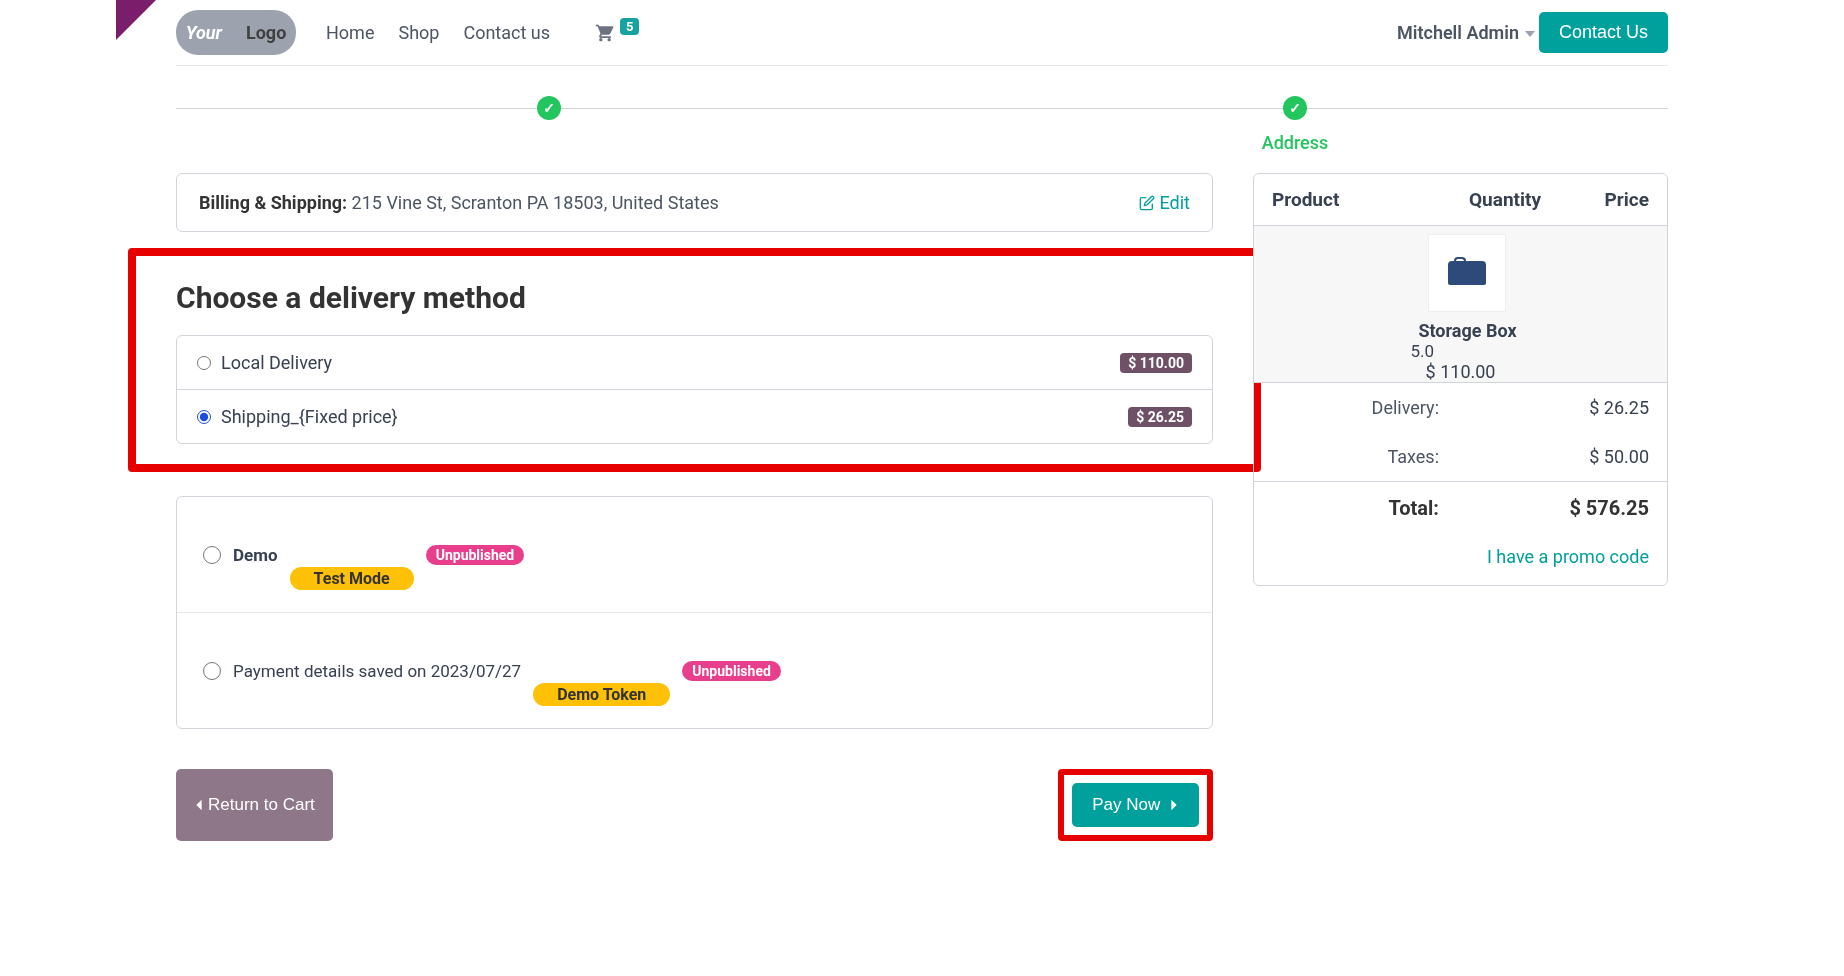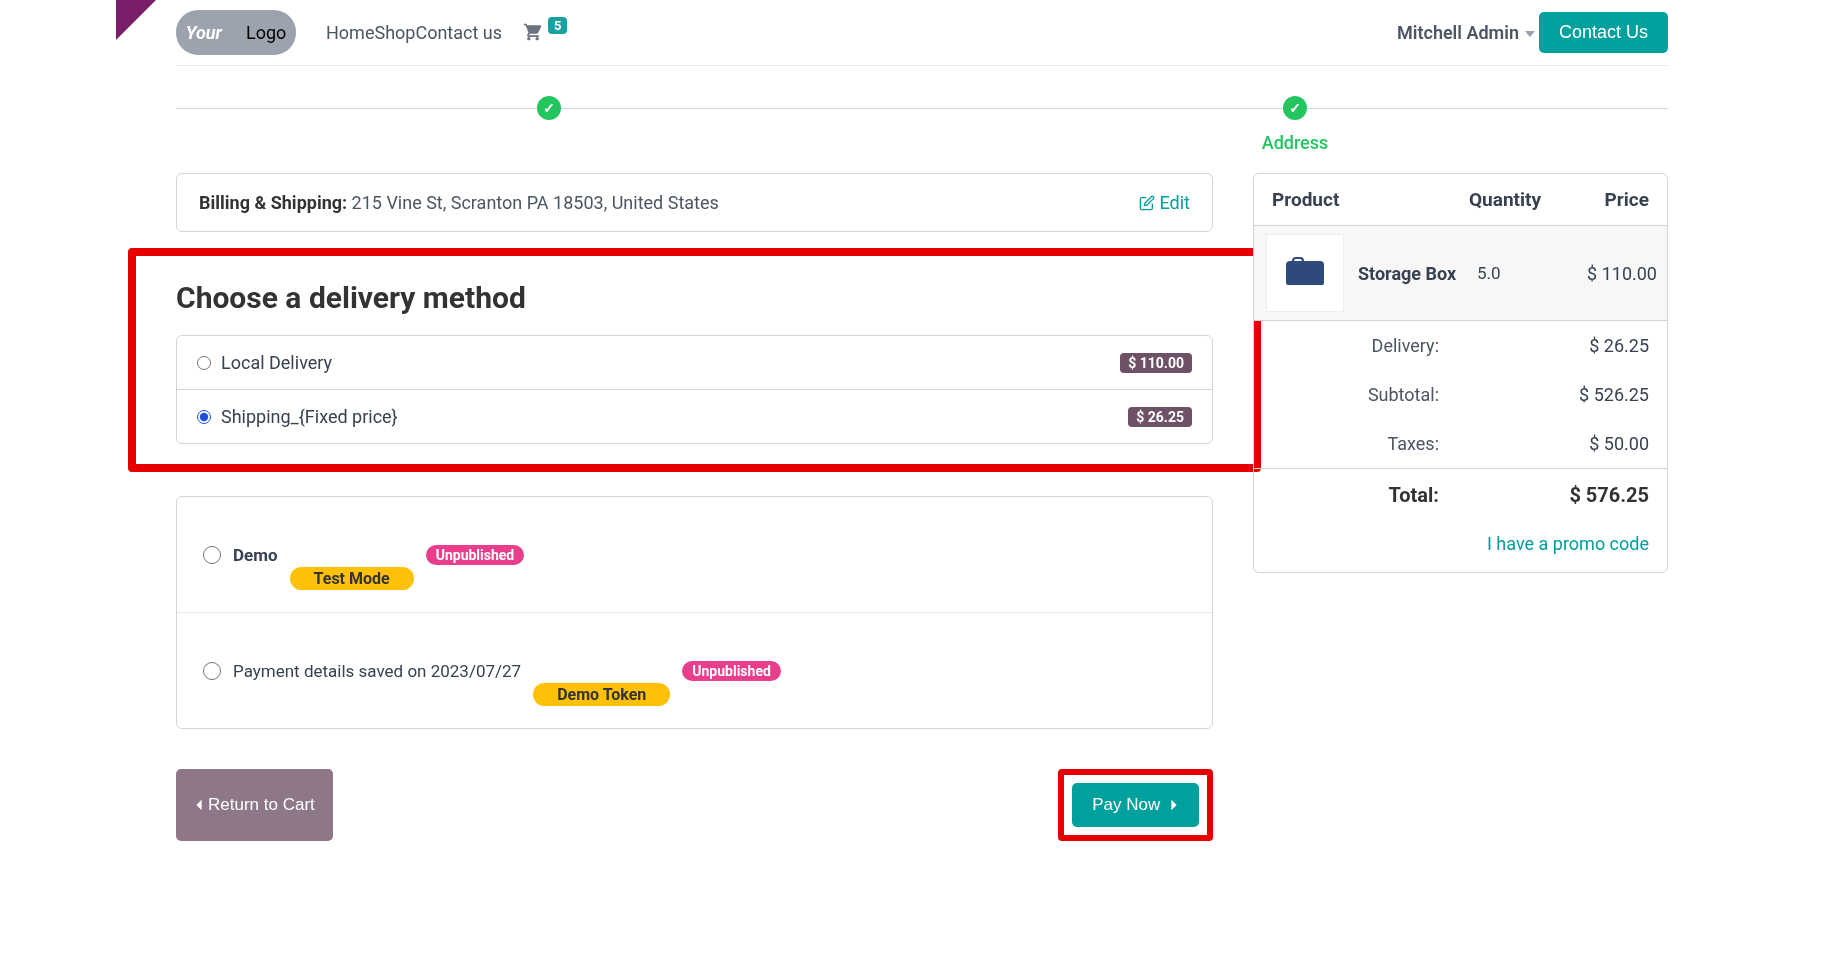--- a/index.html
+++ b/index.html
@@ -4,22 +4,22 @@
 <style>
 * { box-sizing: border-box; margin: 0; padding: 0; }
 body { font-family: -apple-system, BlinkMacSystemFont, "Segoe UI", Roboto, sans-serif; color: #374151; background: #fff; font-size: 16px; }
 .page { width: 1492px; margin: 0 auto; position: relative; }
 
 
 .header { display: flex; align-items: center; padding: 10px 0; border-bottom: 1px solid #e5e7eb; }
 .corner-tag { position: absolute; top: 0; left: -60px; width: 0; height: 0; border-top: 40px solid #7a1e6b; border-right: 40px solid transparent; }
 .logo { width: 120px; height: 45px; background: #9ca3af; border-radius: 22px; display: flex; align-items: center; justify-content: center; color: #fff; font-weight: bold; font-style: italic; font-size: 18px; margin-right: 30px; gap: 24px; }
 .logo .your { color: #fff; }
-.logo .logo-text { color: #000000; font-style: normal; font-weight: 400; }
-.nav { display: flex; align-items: flex-start; flex: 1; }
+.logo .logo-text { color: #404040; font-style: normal; font-weight: 700; }
+.nav { display: flex; gap: 24px; align-items: flex-end; flex: 1; }
 .nav a { color: #4b5563; text-decoration: none; font-size: 18px; }
 .cart-wrap { display: flex; align-items: center; color: #4b5563; margin-left: 20px; }
 .cart-badge { background: #17a2a2; color: #fff; border-radius: 4px; padding: 1px 6px; font-size: 13px; font-weight: bold; margin-left: 4px; margin-top: -14px; }
 .header-right { display: flex; align-items: center; gap: 4px; }
 .user { color: #4b5563; font-weight: 600; font-size: 18px; }
 .caret-down { display: inline-block; width: 0; height: 0; border-left: 5px solid transparent; border-right: 5px solid transparent; border-top: 6px solid #9ca3af; margin-left: 6px; vertical-align: middle; }
 .contact-btn { background: #00a09d; color: #fff; border: none; padding: 10px 20px; border-radius: 5px; font-size: 18px; cursor: pointer; }
 
 
 .wizard { display: flex; justify-content: space-around; margin: 30px 0 20px; position: relative; }
@@ -67,21 +67,21 @@
 .btn-secondary { background: #8d7788; color: #fff; border: none; padding: 8px 18px; border-radius: 5px; font-size: 17px; cursor: pointer; }
 .paynow-wrap { border: 6px solid #e60000; border-radius: 4px; padding: 8px; }
 .btn-primary { background: #00a09d; color: #fff; border: none; padding: 12px 20px; border-radius: 5px; font-size: 17px; cursor: pointer; }
 
 
 .summary { border: 1px solid #d1d5db; border-radius: 6px; }
 .summary-head { display: flex; font-weight: 700; font-size: 19px; padding: 14px 18px; }
 .summary-head .col1 { flex: 1; }
 .summary-head .col2 { width: 100px; text-align: left; }
 .summary-head .col3 { width: 80px; text-align: right; }
-.summary-item { display: flex; align-items: center; border-top: 1px solid #d1d5db; background: #f7f7f7; }
+.summary-item { display: flex; align-items: center; border-top: 1px solid #d1d5db; background: #f7f7f7; flex-direction: column; }
 .summary-item .img-box { width: 78px; height: 78px; background: #fff; border: 1px solid #eee; display: flex; align-items: center; justify-content: center; margin: 8px 0 8px 12px; }
 .storage-box-icon { width: 38px; height: 24px; background: #2d4a7a; border-radius: 4px 4px 2px 2px; position: relative; }
 .storage-box-icon::before { content: ""; position: absolute; top: -4px; left: 6px; width: 8px; height: 5px; border: 2px solid #2d4a7a; border-bottom: none; border-radius: 4px 4px 0 0; }
 .summary-item .name { flex: 1; font-weight: 700; font-size: 18px; padding-left: 14px; }
 .summary-item .qty { width: 100px; font-size: 17px; }
 .summary-item .price { width: 90px; text-align: right; font-size: 18px; padding-right: 10px; }
 .summary-line { display: flex; justify-content: flex-end; padding: 14px 18px; font-size: 18px; gap: 120px; }
 .summary-line.bordered { border-top: 1px solid #d1d5db; }
 .summary-line .lbl { color: #4b5563; text-align: right; }
 .summary-line .val { width: 90px; text-align: right; }
@@ -214,24 +214,20 @@
             </div>
           <div class="name">Storage Box</div>
           <div class="qty">5.0</div>
           <div class="price">$ 110.00</div>
         </div>
         <div class="summary-line bordered">
           <span class="lbl">Delivery:</span>
           <span class="val">$ 26.25</span>
         </div>
         <div class="summary-line">
-          <span class="lbl">Subtotal:</span>
-          <span class="val">$ 526.25</span>
-        </div>
-        <div class="summary-line">
           <span class="lbl">Taxes:</span>
           <span class="val">$ 50.00</span>
         </div>
         <div class="summary-line bordered summary-total">
           <span class="lbl">Total:</span>
           <span class="val">$ 576.25</span>
         </div>
         <div class="promo">
           <a href="#">I have a promo code</a>
         </div>

